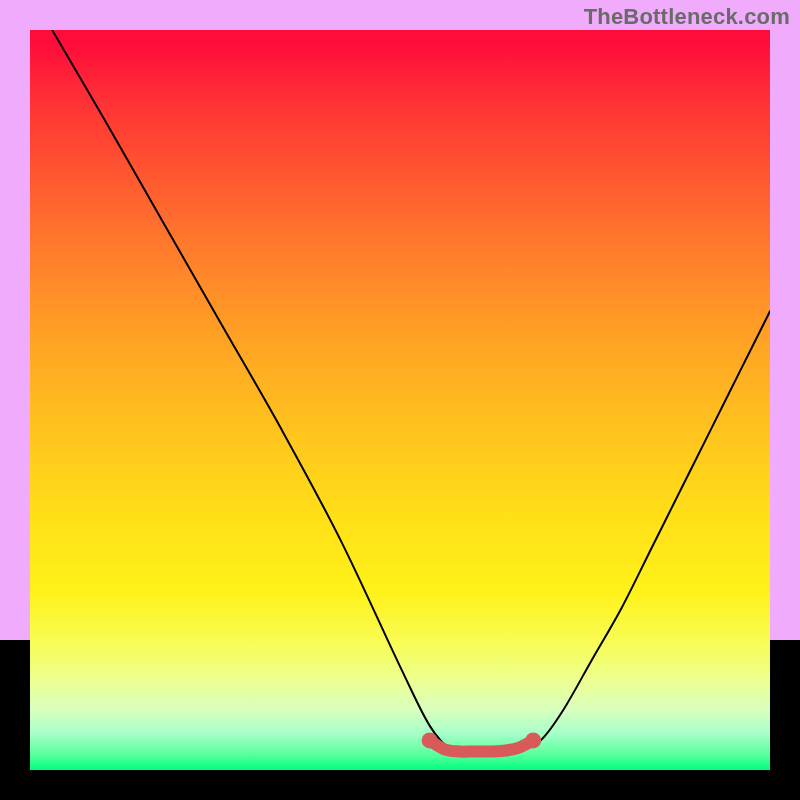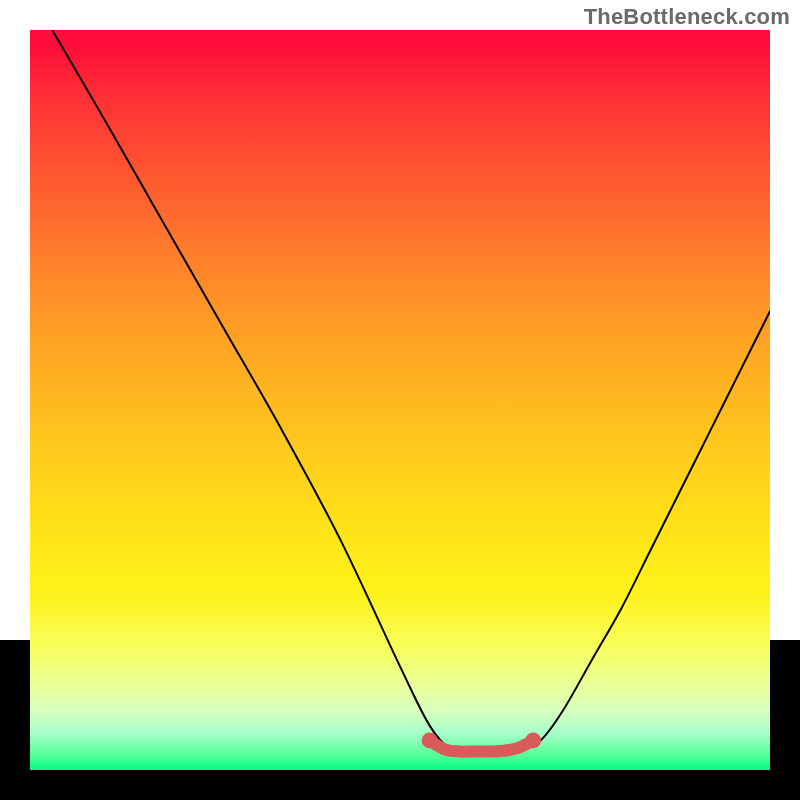--- a/index.html
+++ b/index.html
@@ -9,21 +9,21 @@
     height: 800px;
     background: #000;
     overflow: hidden;
   }
   .frame {
     position: absolute;
     left: 0;
     top: 0;
     width: 800px;
     height: 640px;
-    background: #ffffff;
+    background: #f0abfc;
   }
   .plot {
     position: absolute;
     left: 30px;
     top: 30px;
     width: 740px;
     height: 740px;
     overflow: hidden;
   }
   .gradient {

